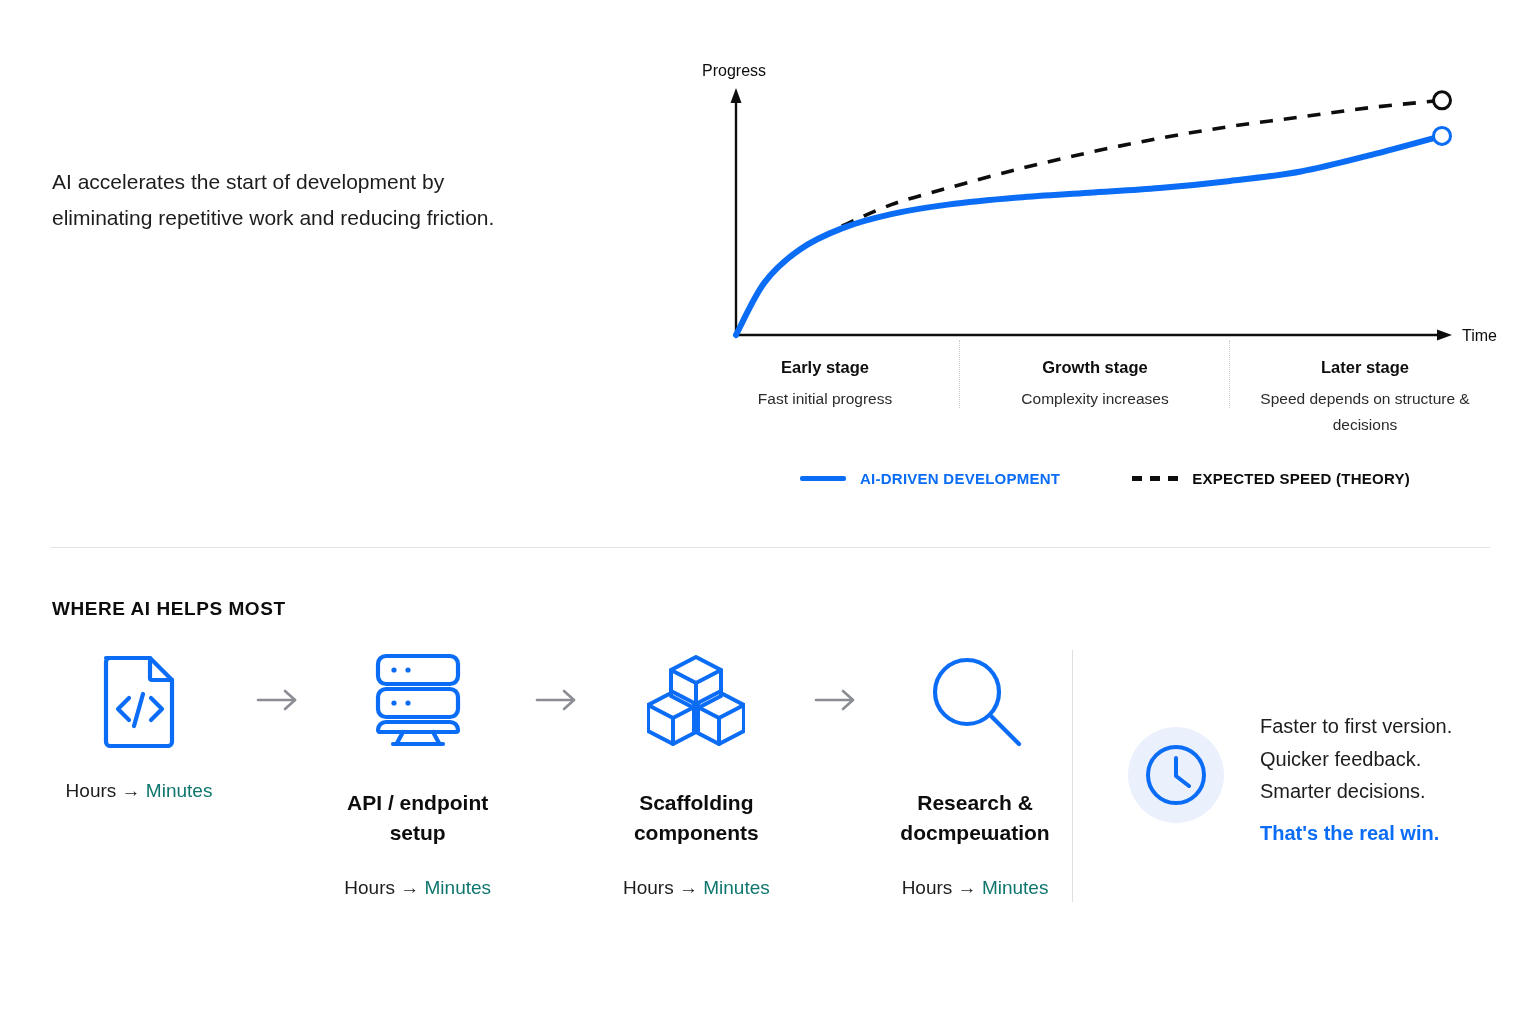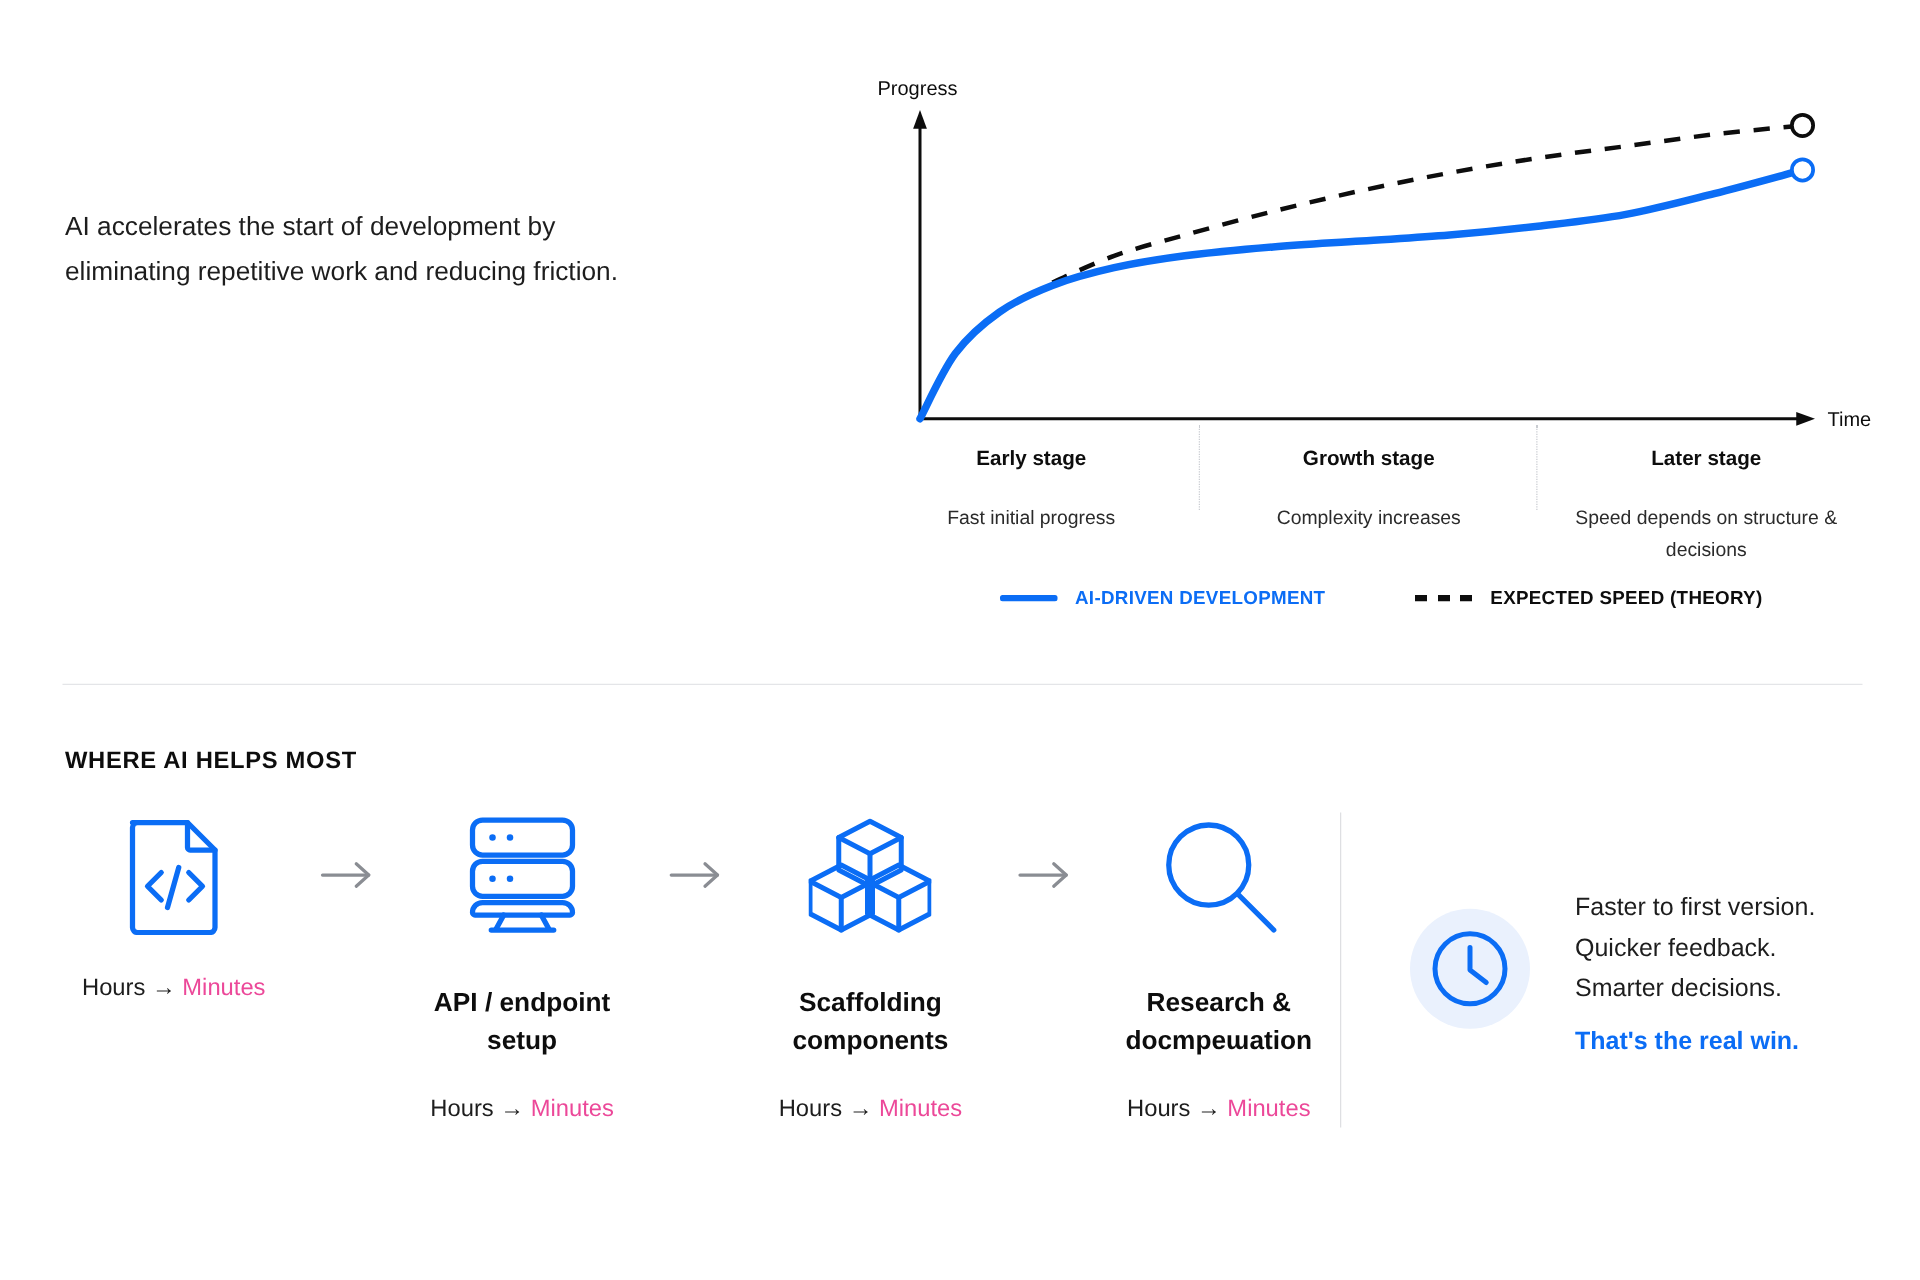--- a/index.html
+++ b/index.html
@@ -64,21 +64,21 @@
     padding: 0 6px;
     position: relative;
   }
   .stage-title {
     font-size: 16.5px;
     font-weight: 700;
     color: #0d0d0d;
     line-height: 1.3;
   }
   .stage-desc {
-    margin-top: 24px;
+    margin-top: 8px;
     font-size: 15.5px;
     font-weight: 400;
     color: #2b2b2b;
     line-height: 1.62;
   }
   .stage-divider {
     position: absolute;
     top: -17px;
     right: 0;
     width: 0;
@@ -169,21 +169,21 @@
     color: #0d0d0d;
   }
   .pipe-metric {
     margin-top: 28px;
     font-size: 19px;
     font-weight: 400;
     color: #1d1d1d;
     white-space: nowrap;
   }
   .pipe-metric .to { color: #1d1d1d; }
-  .pipe-metric .fast { color: #ec4899; }
+  .pipe-metric .fast { color: #0f766e; }
   .pipe-arrow {
     flex: 1 1 auto;
     display: flex;
     align-items: center;
     justify-content: center;
     height: 104px;
   }
 
   
   #summary-divider {

